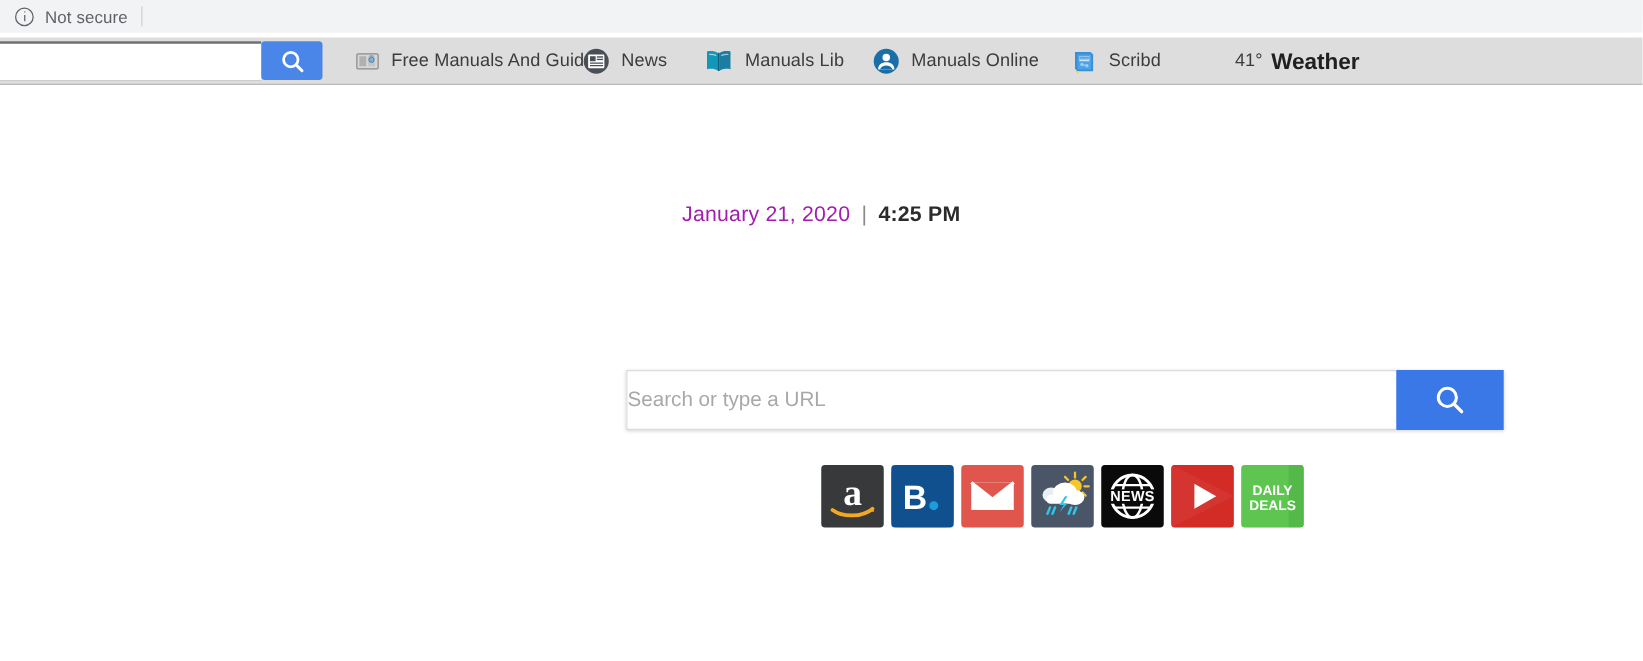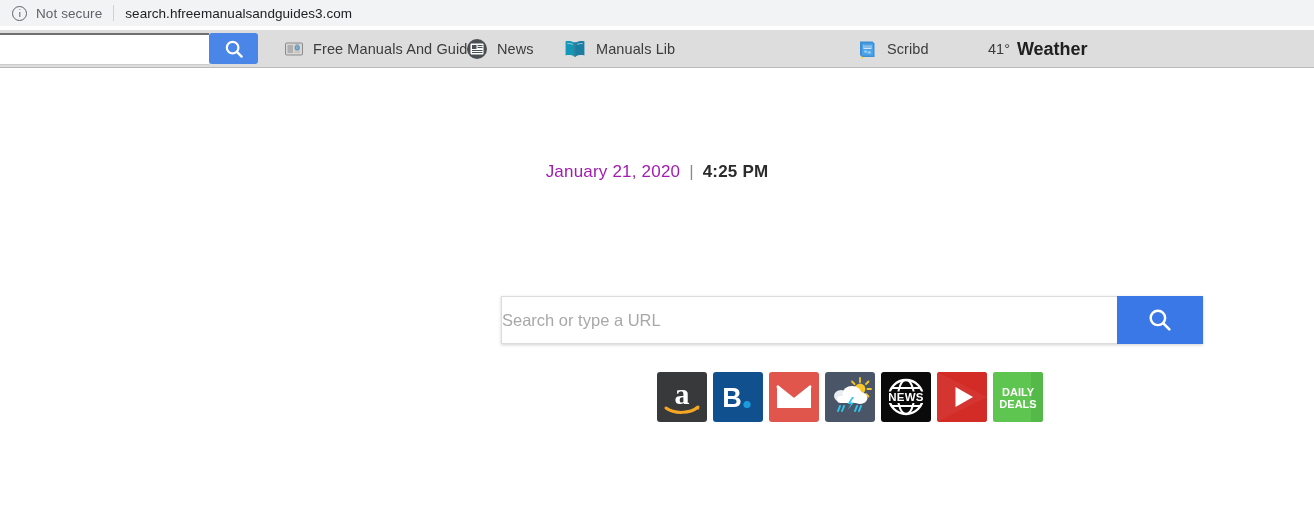--- a/index.html
+++ b/index.html
@@ -209,21 +209,20 @@
 </style>
 </head>
 <body>
 
 <div id="omnibox-bar">
   <div id="omnibox-pill"></div>
   <div id="omnibox-inner">
     <span class="info-icon"></span>
     <span id="not-secure-text">Not secure</span>
     <span id="omni-sep"></span>
-    <span id="omnibox-url">search.hfreemanualsandguides3.com</span>
   </div>
 </div>
 
 <div id="ext-toolbar">
 
   <div id="ext-search-wrap">
     <input id="ext-search-input" type="text" value="" placeholder="" style="">
     <button id="ext-search-button">
       <svg class="mag" width="22" height="22" viewBox="0 0 24 24">
         <circle cx="10.5" cy="10.5" r="6.3" fill="none" stroke="#ffffff" stroke-width="2.4"></circle>
@@ -260,20 +259,29 @@
     <svg class="tb-ico" width="24" height="22" viewBox="0 0 24 22">
       <path d="M11.4 4.5 C9 2.8 5.5 2.6 2.6 3.2 L2.6 17.4 C5.5 16.8 9 17 11.4 18.6 Z" fill="#1397b8"></path>
       <path d="M12.6 4.5 C15 2.8 18.5 2.6 21.4 3.2 L21.4 17.4 C18.5 16.8 15 17 12.6 18.6 Z" fill="#1b7ea0"></path>
       <rect x="11.3" y="4.2" width="1.4" height="14.6" fill="#0e6480"></rect>
       <path d="M4.3 5.6 C6.3 5.4 8.4 5.7 10 6.5" stroke="#ffffff" stroke-width="0.9" fill="none" opacity="0.6"></path>
       <path d="M19.7 5.6 C17.7 5.4 15.6 5.7 14 6.5" stroke="#ffffff" stroke-width="0.9" fill="none" opacity="0.6"></path>
     </svg>
     <span class="tb-label">Manuals Lib</span>
   </div>
 
+  <div class="tb-item" style="left:698px">
+    <svg class="tb-ico" width="22" height="22" viewBox="0 0 22 22">
+      <circle cx="11" cy="11" r="10" fill="#1a6fa8"></circle>
+      <circle cx="11" cy="8" r="3" fill="#ffffff"></circle>
+      <path d="M4.5 17.5 C4.5 13.8 7.4 11.8 11 11.8 C14.6 11.8 17.5 13.8 17.5 17.5 Z" fill="#ffffff"></path>
+      <path d="M5.8 17.5 C7.3 15.2 9 14.4 11 14.4 C13 14.4 14.7 15.2 16.2 17.5 Z" fill="#1a6fa8"></path>
+    </svg>
+    <span class="tb-label">Manuals Online</span>
+  </div>
 
   <div class="tb-item" style="left:856px">
     <svg class="tb-ico" width="22" height="22" viewBox="0 0 22 22">
       <path d="M4 3.5 L16.5 3.5 L18.5 5.5 L18.5 19 L6 19 L4 17 Z" fill="#3b8fd4"></path>
       <rect x="6" y="5.5" width="11" height="12" fill="#4ea3e8"></rect>
       <rect x="7.5" y="7" width="8" height="4" fill="#cfe6fa"></rect>
       <rect x="7.8" y="7.4" width="7.4" height="0.8" fill="#3b8fd4"></rect>
       <rect x="7.8" y="8.7" width="7.4" height="0.8" fill="#3b8fd4"></rect>
       <circle cx="9.5" cy="13.5" r="1.3" fill="#9fd0f5"></circle>
       <circle cx="13.5" cy="14.5" r="1.3" fill="#9fd0f5"></circle>

